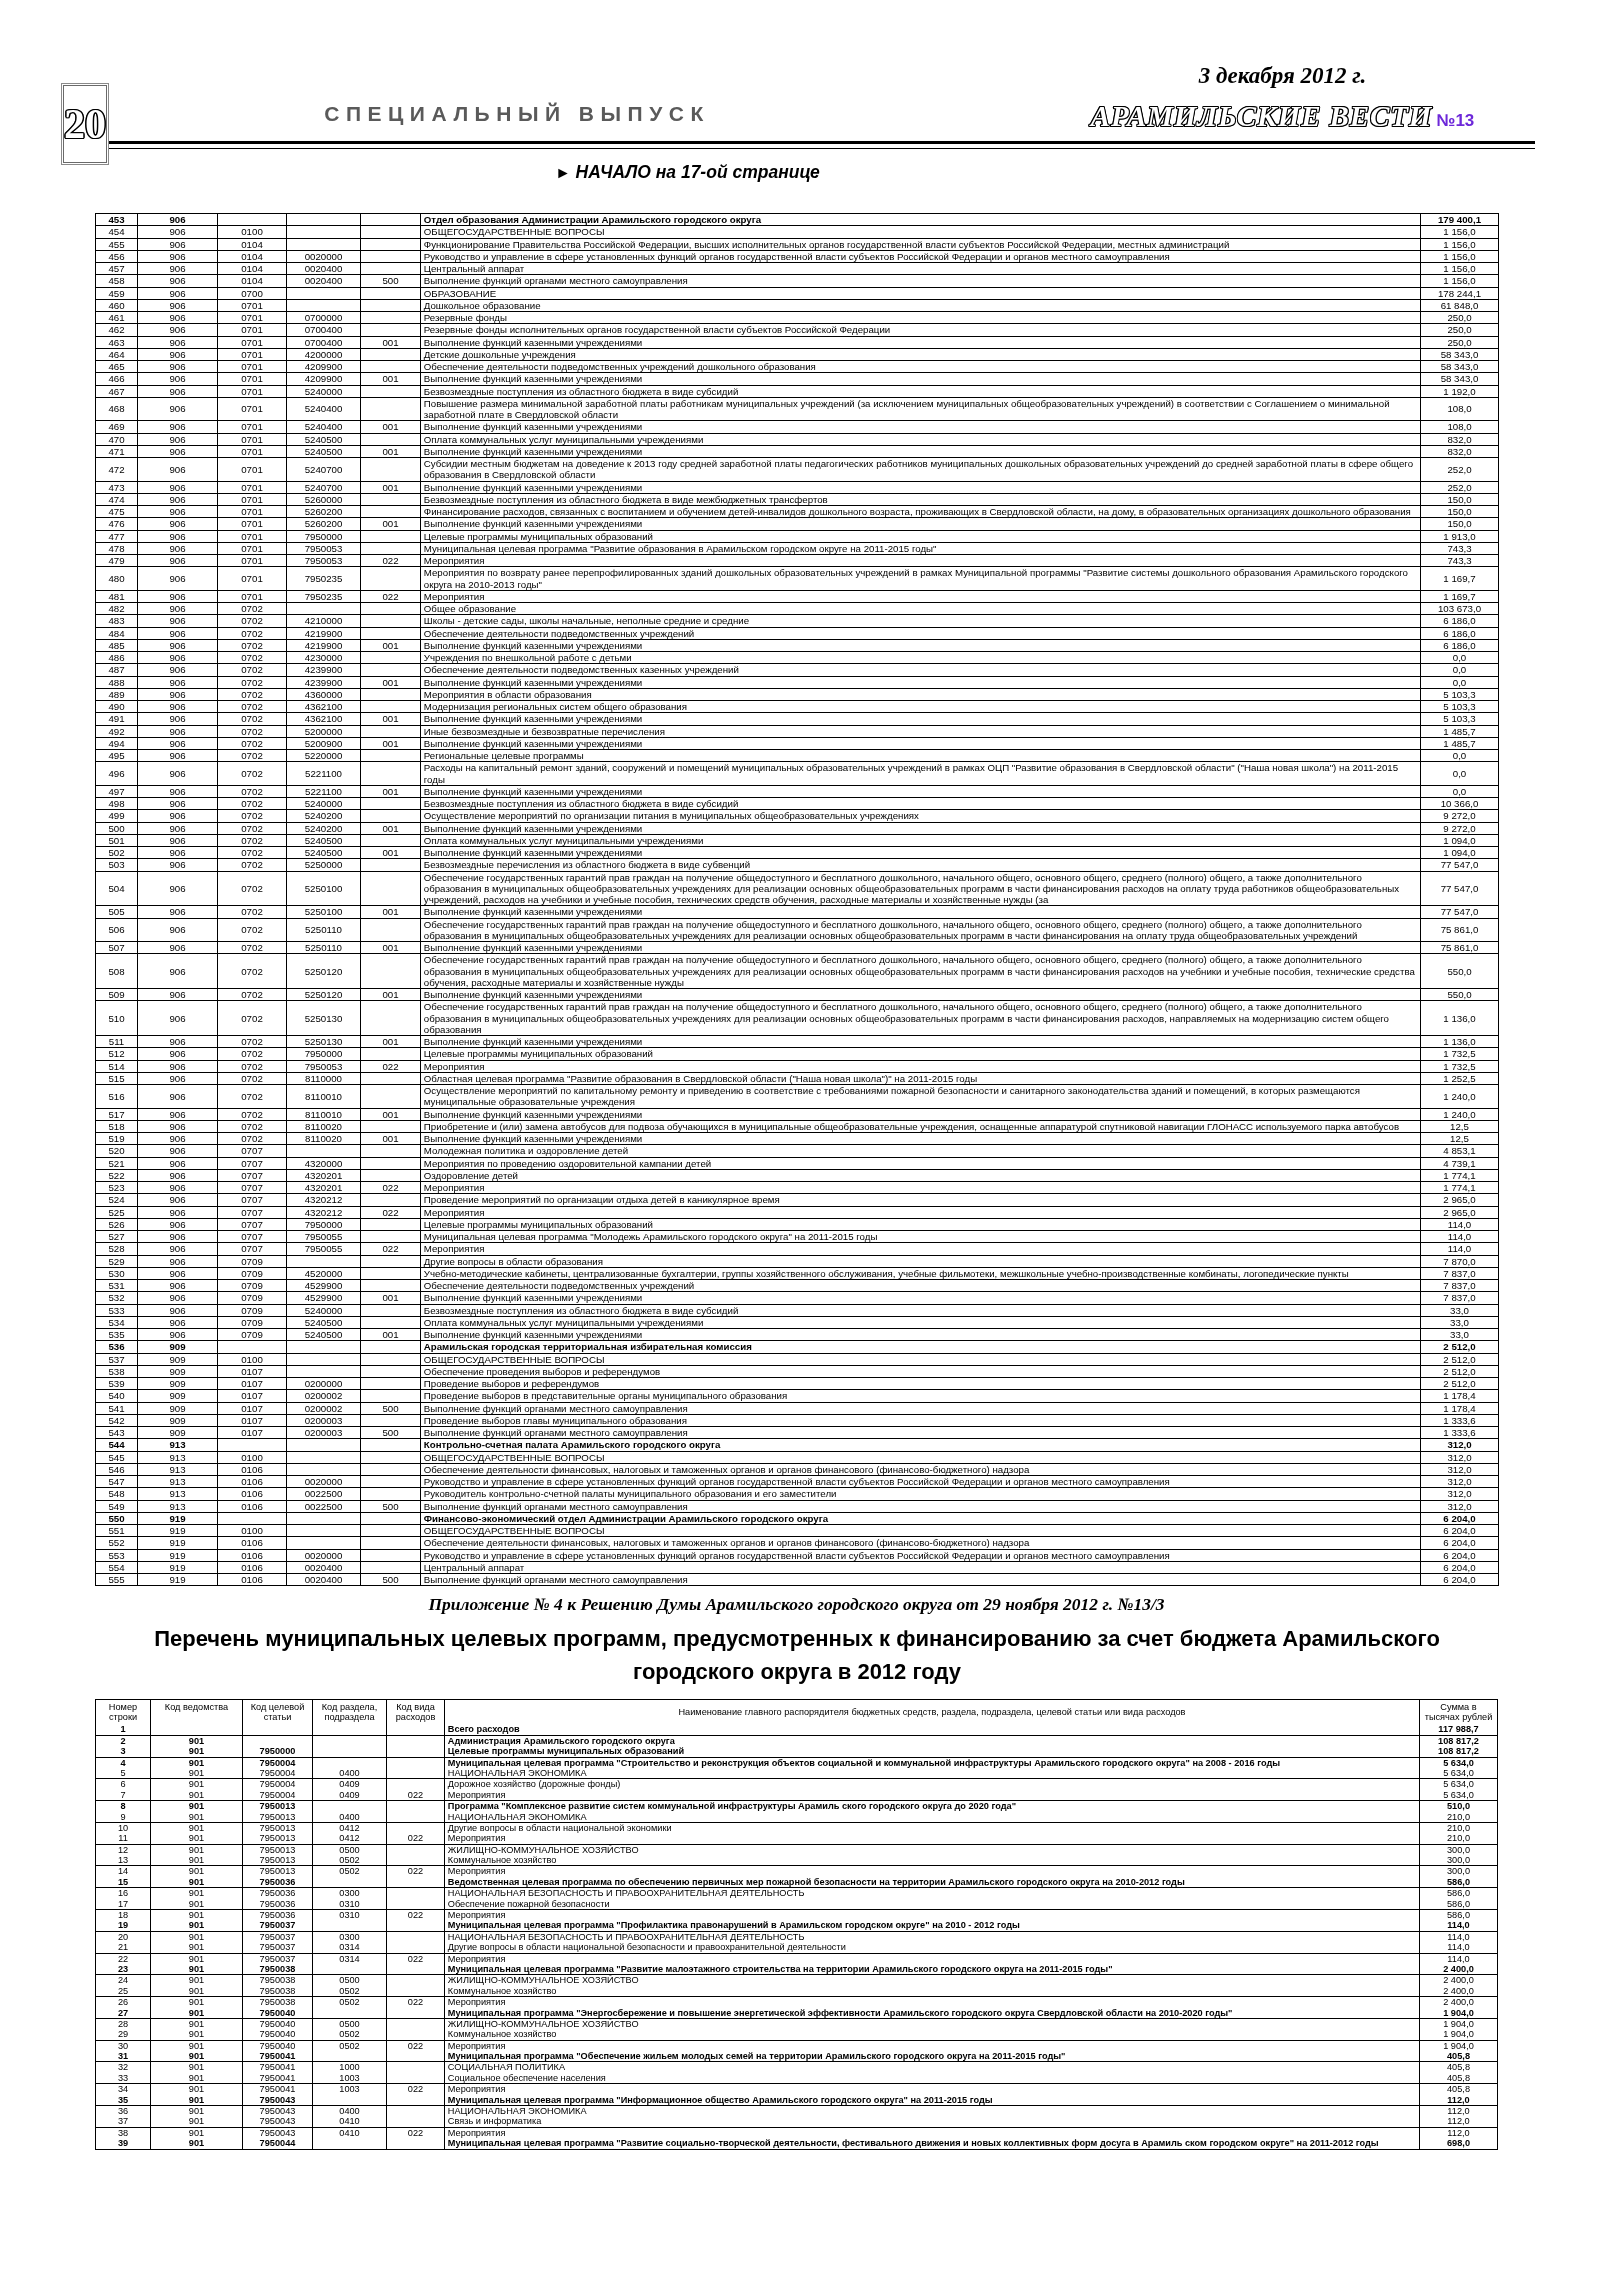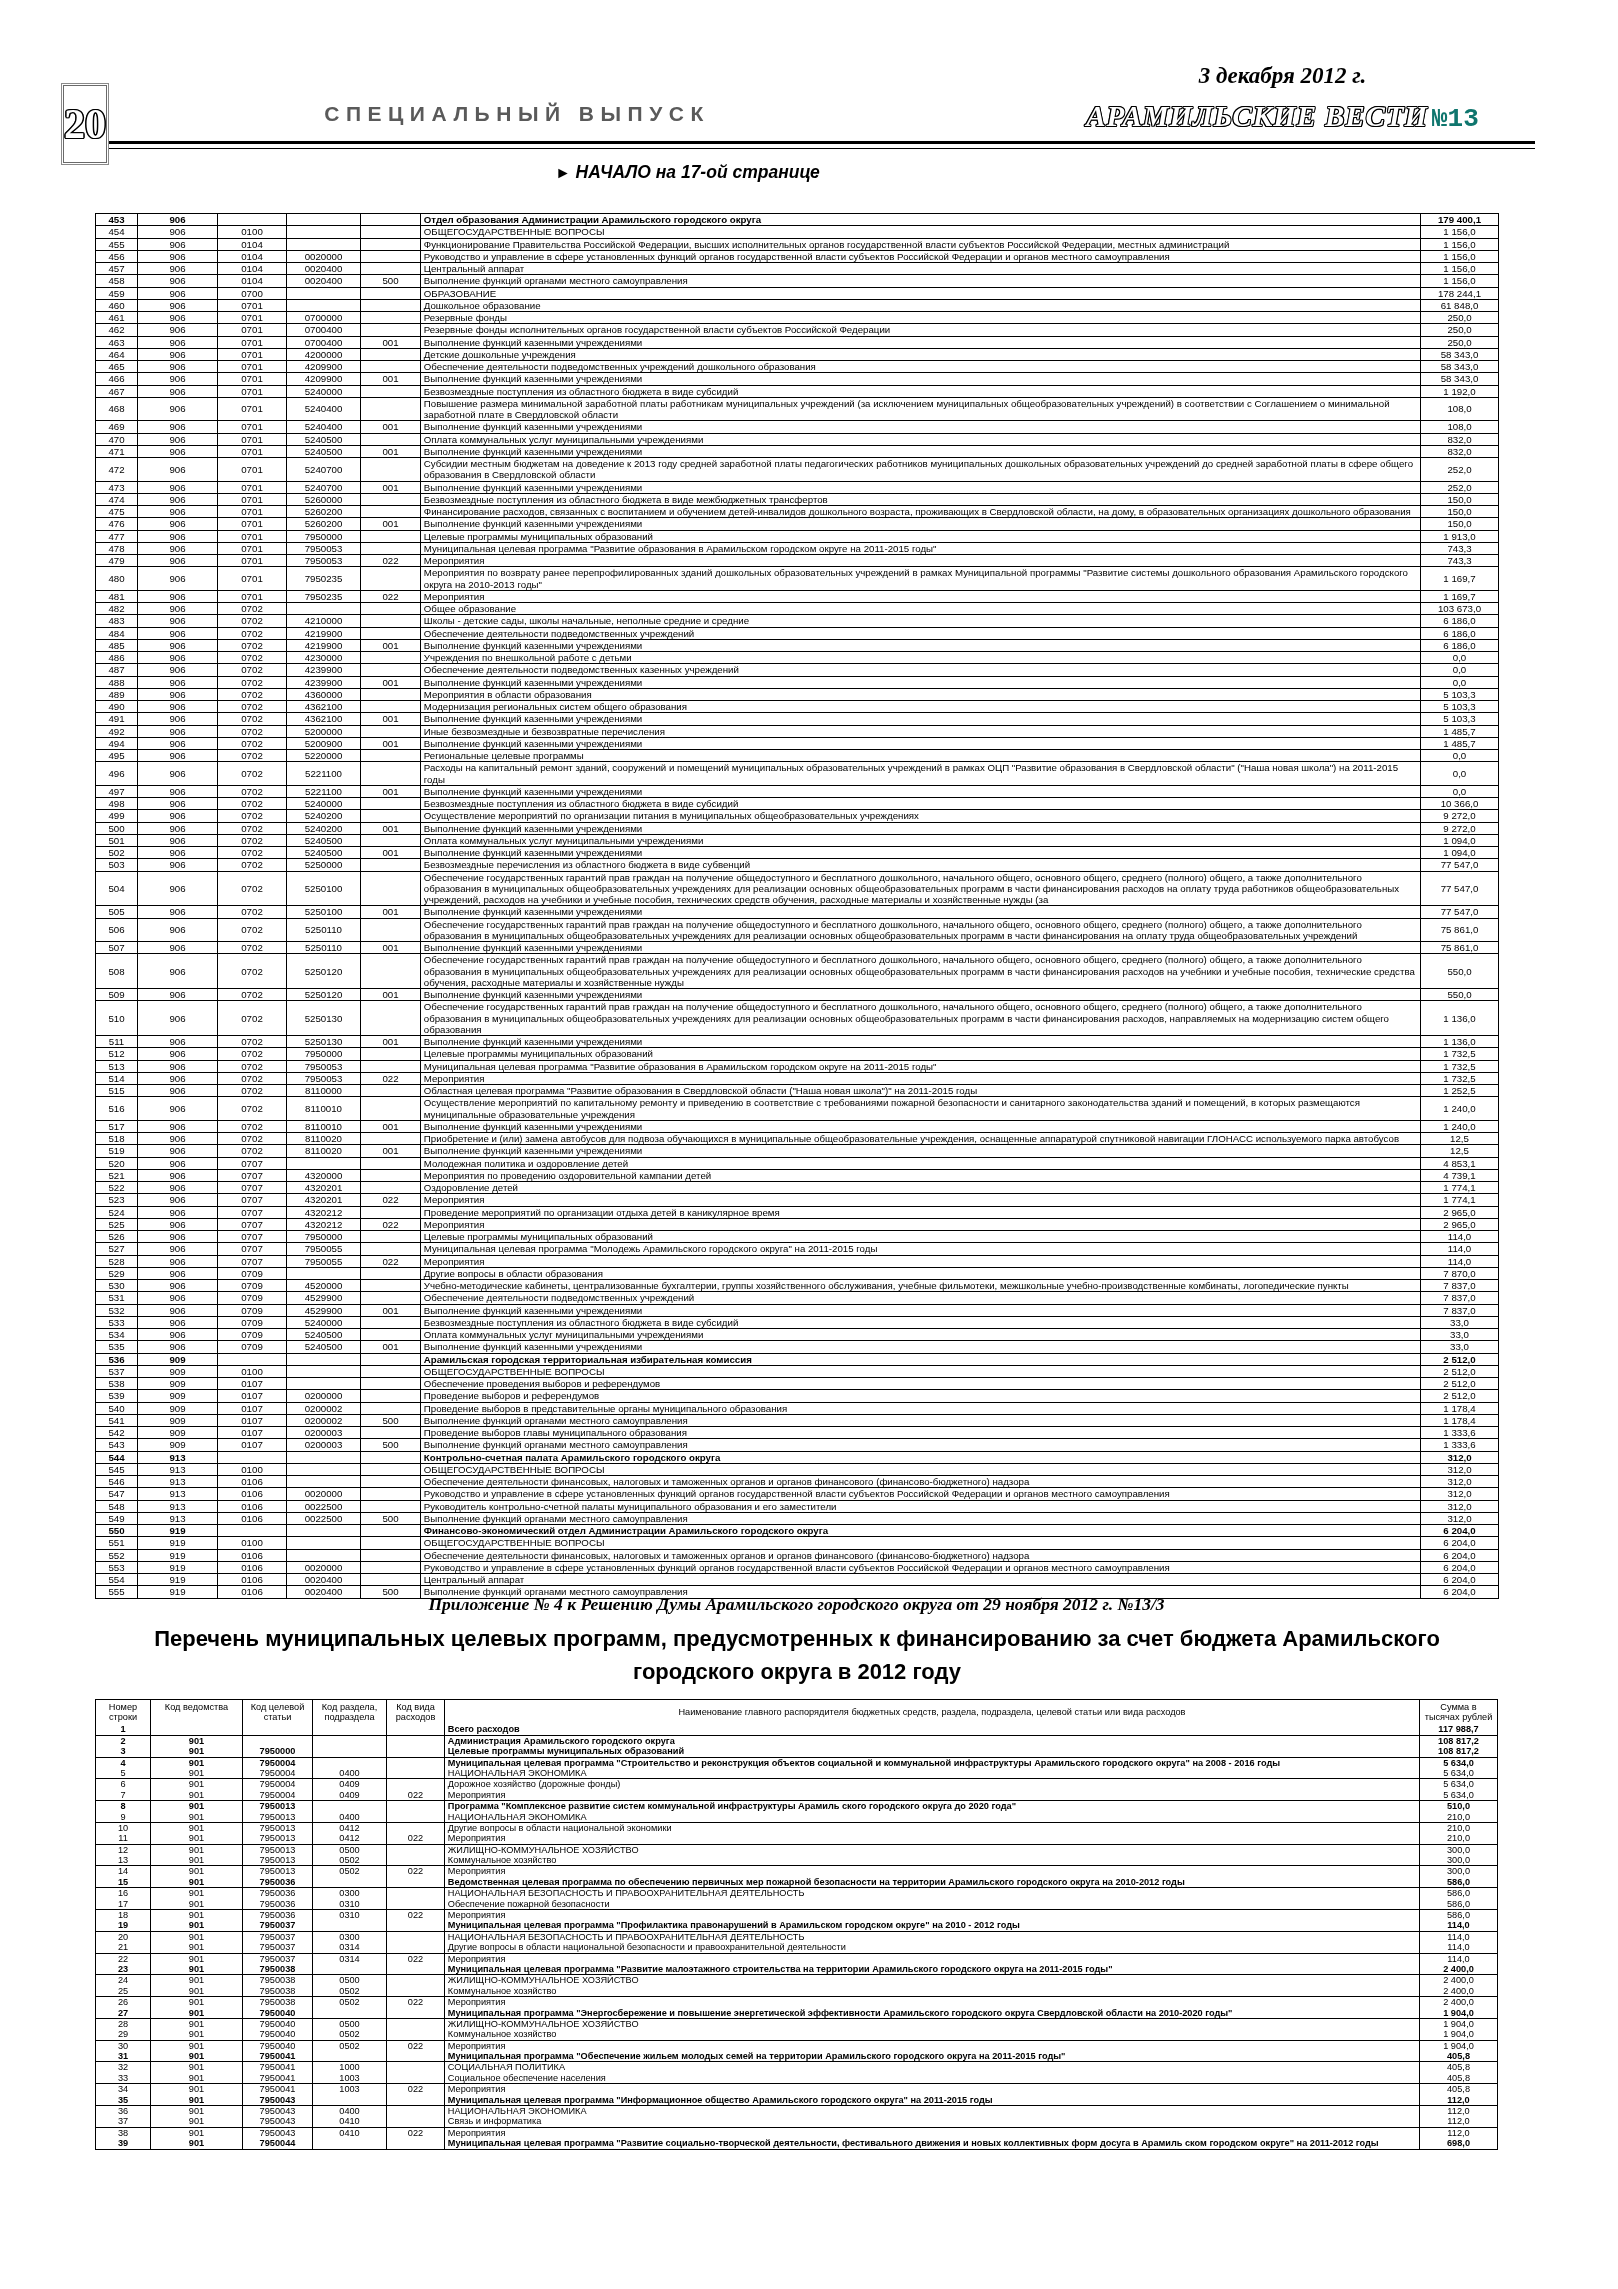--- a/index.html
+++ b/index.html
@@ -16,21 +16,21 @@
         -0.9px -0.9px #000,0.9px 0.9px #000,-0.9px 0.9px #000,0.9px -0.9px #000;}
   .special{position:absolute;left:277px;top:102px;width:480px;text-align:center;
         font-size:21px;letter-spacing:6.5px;color:#5a5a5a;font-weight:bold;}
   .issue-date{position:absolute;left:1061px;top:63px;width:443px;text-align:center;
         font-family:"Liberation Serif",serif;font-style:italic;font-weight:bold;font-size:23px;}
   .brand{position:absolute;left:1015px;top:100px;width:535px;text-align:center;white-space:nowrap;}
   .brand .nm{font-family:"Liberation Serif",serif;font-style:italic;font-weight:bold;
         font-size:29px;letter-spacing:0.9px;color:#fff;
         text-shadow:-1.1px 0 #000,1.1px 0 #000,0 -1.1px #000,0 1.1px #000,
         -0.9px -0.9px #000,0.9px 0.9px #000,-0.9px 0.9px #000,0.9px -0.9px #000;}
-  .brand .no{font-family:Liberation Mono, monospace;font-weight:bold;font-size:26px;color:#0f766e;}
+  .brand .no{font-family:Liberation Sans, sans-serif;font-weight:bold;font-size:17px;color:#6d28d9;}
   .rule{position:absolute;left:109px;top:141px;width:1426px;height:3.7px;
         border-top:3.7px solid #000;border-bottom:1.8px solid #000;}
   .continuation{position:absolute;left:0;top:162px;width:1375px;text-align:center;
         font-style:italic;font-weight:bold;font-size:17.5px;}
   .continuation .arr{font-style:normal;font-size:15.7px;}
 
   
   table{border-collapse:collapse;table-layout:fixed;}
   .t1{position:absolute;left:95px;top:197px;width:1403px;font-size:9.7px;line-height:1.16;}
   .t2{position:absolute;left:95px;top:1683px;width:1403px;font-size:9.2px;line-height:1.13;}
@@ -603,29 +603,20 @@
         <tr>
           <td>512</td>
           <td>906</td>
           <td>0702</td>
           <td>7950000</td>
           <td></td>
           <td class="nm">Целевые программы муниципальных образований</td>
           <td class="amt">1 732,5</td>
         </tr>
         <tr>
-          <td>513</td>
-          <td>906</td>
-          <td>0702</td>
-          <td>7950053</td>
-          <td></td>
-          <td class="nm">Муниципальная целевая программа "Развитие образования в Арамильском городском округе на 2011-2015 годы"</td>
-          <td class="amt">1 732,5</td>
-        </tr>
-        <tr>
           <td>514</td>
           <td>906</td>
           <td>0702</td>
           <td>7950053</td>
           <td>022</td>
           <td class="nm">Мероприятия</td>
           <td class="amt">1 732,5</td>
         </tr>
         <tr>
           <td>515</td>

